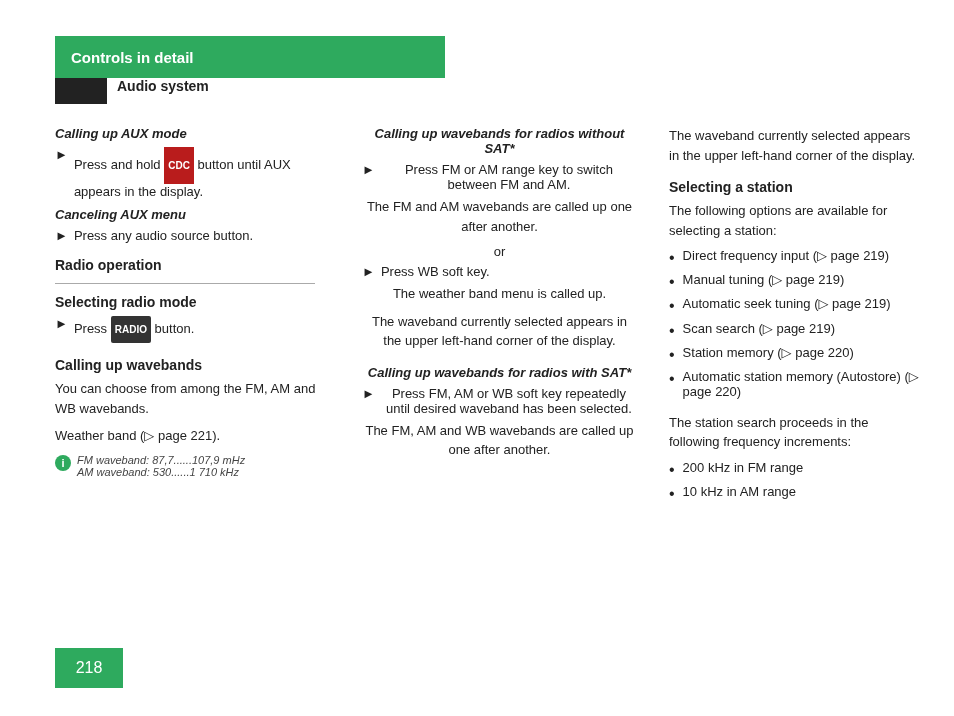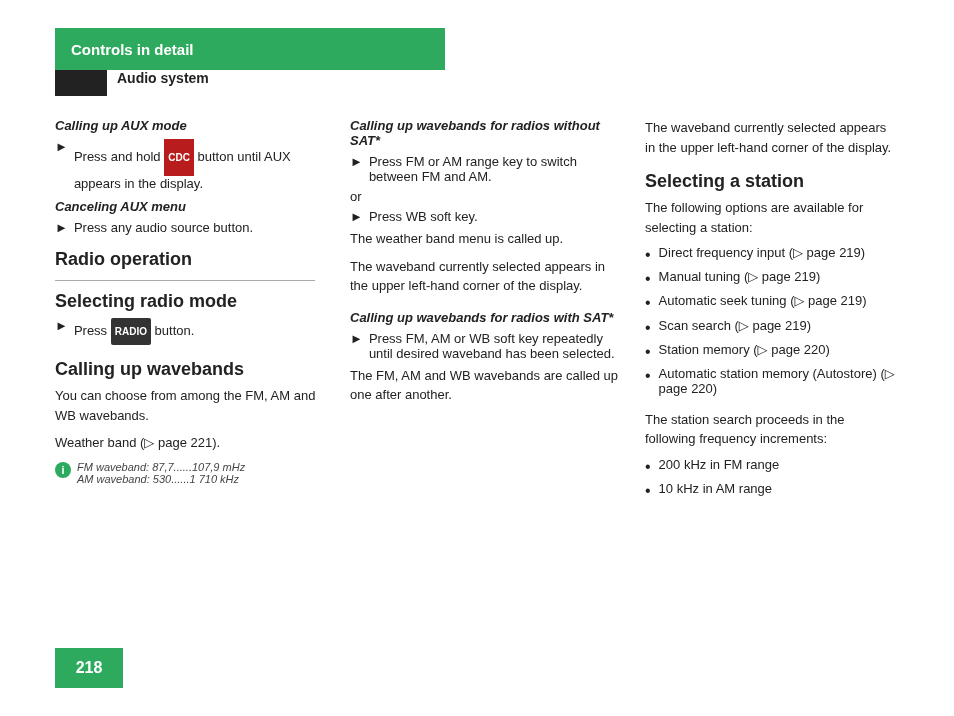--- a/index.html
+++ b/index.html
@@ -13,21 +13,21 @@
       overflow: hidden;
       position: relative;
     }
 
     
     .header-green {
       background: #2eaa5e;
       width: 390px;
       height: 42px;
       margin-left: 55px;
-      margin-top: 28px;
+      margin-top: 36px;
       display: flex;
       align-items: center;
       padding-left: 16px;
     }
     .header-green span {
       color: #fff;
       font-weight: bold;
       font-size: 15px;
     }
 
@@ -49,51 +49,52 @@
       font-size: 14px;
       margin-left: 10px;
       color: #222;
     }
 
     
     .content-area {
       display: flex;
       margin-left: 55px;
       margin-top: 22px;
-      gap: 0;
+      gap: 12px;
     }
 
     
     .col-left {
       width: 295px;
       padding-right: 20px;
     }
 
     
     .col-mid {
       width: 295px;
       padding-right: 20px;
+      text-align: center;
     }
 
     
     .col-right {
       width: 250px;
     }
 
     .section-heading-italic {
       font-style: italic;
       font-weight: bold;
       font-size: 13px;
       margin-bottom: 6px;
       color: #222;
     }
 
     .section-heading-bold {
       font-weight: bold;
-      font-size: 18px;
+      font-size: 14px;
       margin-bottom: 6px;
       color: #222;
     }
 
     .bullet-arrow {
       display: flex;
       align-items: flex-start;
       margin-bottom: 5px;
       font-size: 13px;
     }
@@ -185,21 +186,21 @@
     .page-box {
       background: #2eaa5e;
       width: 68px;
       height: 40px;
       display: flex;
       align-items: center;
       justify-content: center;
     }
     .page-num {
       color: #fff;
-      font-weight: bold;
+      font-weight: normal;
       font-size: 16px;
     }
 
     .or-text {
       font-size: 13px;
       margin: 5px 0 5px 0;
       color: #222;
     }
 
     .section-gap { margin-top: 14px; }
@@ -271,20 +272,21 @@
   </div>
 
   <div class="col-mid">
 
     <div>
       <div class="section-heading-italic">Calling up wavebands for radios without SAT*</div>
       <div class="bullet-arrow">
         <span class="arrow">►</span>
         <span>Press FM or AM range key to switch between FM and AM.</span>
       </div>
+      <p>The FM and AM wavebands are called up one after another.</p>
       <div class="or-text">or</div>
       <div class="bullet-arrow">
         <span class="arrow">►</span>
         <span>Press WB soft key.</span>
       </div>
       <p>The weather band menu is called up.</p>
       <p>The waveband currently selected appears in the upper left-hand corner of the display.</p>
     </div>
 
     <div class="section-gap">

